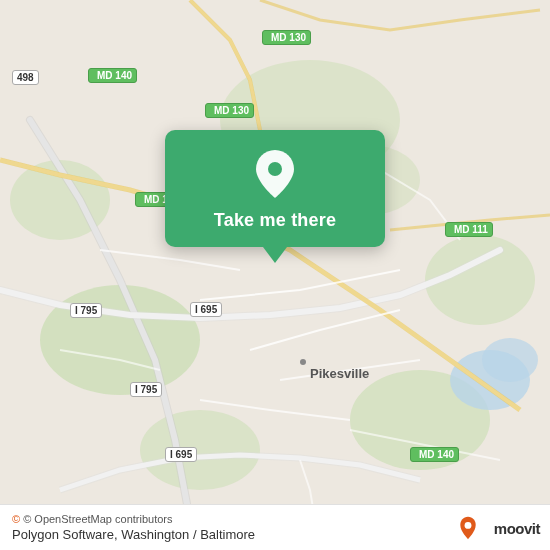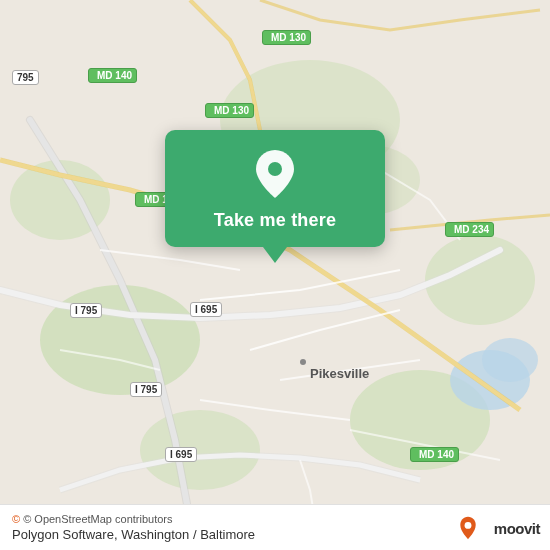--- a/index.html
+++ b/index.html
@@ -194,42 +194,42 @@
     <path d="M 60 350 L 120 360 L 160 370" stroke="#fff" stroke-width="2" fill="none" opacity="0.6"></path>
     <path d="M 350 430 L 400 440 L 450 450 L 500 460" stroke="#fff" stroke-width="2" fill="none" opacity="0.6"></path>
     <path d="M 300 460 L 310 490 L 315 520" stroke="#fff" stroke-width="2" fill="none" opacity="0.6"></path>
 
     <text x="310" y="378" font-size="13" font-weight="600" fill="#555" font-family="Arial">Pikesville</text>
 
     <circle cx="303" cy="362" r="3" fill="#888"></circle>
   </svg>
 
   <div class="road-label" style="left:12px; top:70px;">
-    <span>795</span>
+    <span>498</span>
   </div>
   <div class="road-label green-bg" style="left:88px; top:68px;">
     <span>MD 140</span>
   </div>
   <div class="road-label green-bg" style="left:262px; top:30px;">
     <span>MD 130</span>
   </div>
   <div class="road-label green-bg" style="left:205px; top:103px;">
     <span>MD 130</span>
   </div>
   <div class="road-label green-bg" style="left:135px; top:192px;">
     <span>MD 140</span>
   </div>
   <div class="road-label" style="left:70px; top:303px;">
     <span>I 795</span>
   </div>
   <div class="road-label" style="left:190px; top:302px;">
     <span>I 695</span>
   </div>
   <div class="road-label green-bg" style="left:445px; top:222px;">
-    <span>MD 234</span>
+    <span>MD 111</span>
   </div>
   <div class="road-label" style="left:130px; top:382px;">
     <span>I 795</span>
   </div>
   <div class="road-label" style="left:165px; top:447px;">
     <span>I 695</span>
   </div>
   <div class="road-label green-bg" style="left:410px; top:447px;">
     <span>MD 140</span>
   </div>

